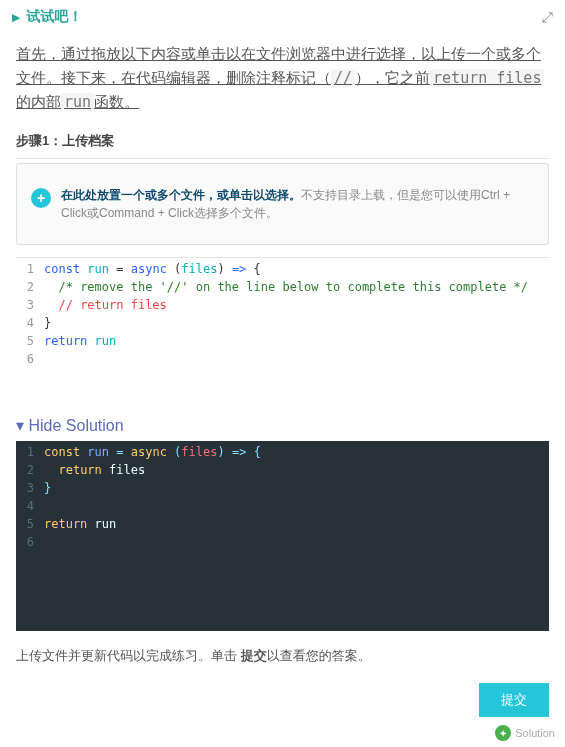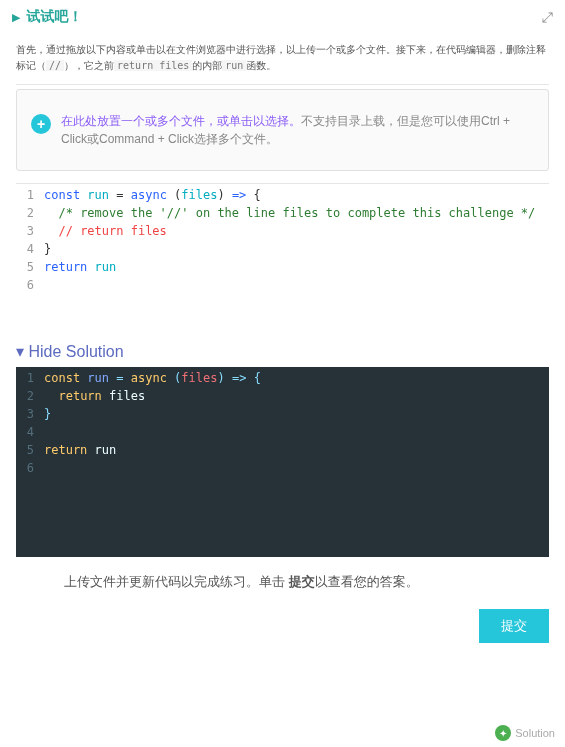--- a/index.html
+++ b/index.html
@@ -39,21 +39,22 @@
     }
     .expand-icon {
       color: #888;
       font-size: 14px;
       cursor: pointer;
     }
     .intro-text {
       padding: 8px 16px;
       color: #555;
       line-height: 1.6;
-      font-size: 10px;
+      font-size: 15px;
+      text-decoration: underline;
     }
     .code-inline {
       color: #777;
       font-family: monospace;
       background: #f5f5f5;
       padding: 0 3px;
     }
     .step-title {
       padding: 10px 16px 6px;
       color: #444;
@@ -84,22 +85,22 @@
       font-weight: bold;
       flex-shrink: 0;
       margin-top: 2px;
     }
     .upload-text {
       color: #888;
       font-size: 12px;
       line-height: 1.5;
     }
     .upload-text .bold {
-      color: #8b5cf6;
-      font-weight: 400;
+      color: #0c4a6e;
+      font-weight: 700;
     }
     .hr {
       border: none;
       border-top: 1px solid #e5e5e5;
       margin: 2px 16px;
     }
     .code-editor {
       margin: 0 16px;
       font-family: Consolas, Monaco, monospace;
       font-size: 12px;
@@ -146,21 +147,20 @@
     }
     .dark-editor .d-kw { color: #ffcb6b; }
     .dark-editor .d-blue { color: #82aaff; }
     .dark-editor .d-cyan { color: #89ddff; }
     .dark-editor .d-red { color: #f07178; }
     .dark-editor .d-white { color: #eeffff; }
     .bottom-text {
       padding: 16px 16px 10px;
       color: #555;
       font-size: 13px;
-      margin-left: 48px;
     }
     .footer {
       display: flex;
       justify-content: flex-end;
       align-items: center;
       padding: 8px 16px;
       gap: 8px;
     }
     .submit-btn {
       background: #26c6da;
@@ -206,39 +206,40 @@
       <span class="toggle-icon">▶</span>
       <span class="header-title">试试吧！</span>
     </div>
     <span class="expand-icon">⤢</span>
   </div>
 
   <div class="intro-text">
     <span>首先，通过拖放以下内容或单击以在文件浏览器中进行选择，以上传一个或多个文件。接下来，在代码编辑器，删除注释标记（</span><span class="code-inline">//</span><span>），它之前</span><span class="code-inline">return files</span><span>的内部</span><span class="code-inline">run</span><span>函数。</span>
   </div>
 
+  <div class="step-title">步骤1：上传档案</div>
   <hr class="hr">
 
   <div class="upload-box">
     <div class="plus-icon">+</div>
     <div class="upload-text">
       <span class="bold">在此处放置一个或多个文件，或单击以选择。</span><span>不支持目录上载，但是您可以使用Ctrl + Click或Command + Click选择多个文件。</span>
     </div>
   </div>
 
   <hr class="hr">
 
   <div class="code-editor" id="light-editor">
       <div class="code-line">
         <div class="line-num">1</div>
         <div class="line-content"><span class="kw-blue">const</span> <span class="kw-cyan">run</span> = <span class="kw-blue">async</span> (<span class="kw-cyan">files</span>) <span class="kw-blue">=&gt;</span> {</div>
       </div>
       <div class="code-line">
         <div class="line-num">2</div>
-        <div class="line-content">  <span class="kw-green">/* remove the '//' on the line files to complete this challenge */</span></div>
+        <div class="line-content">  <span class="kw-green">/* remove the '//' on the line below to complete this complete */</span></div>
       </div>
       <div class="code-line">
         <div class="line-num">3</div>
         <div class="line-content">  <span class="kw-gray">// return files</span></div>
       </div>
       <div class="code-line">
         <div class="line-num">4</div>
         <div class="line-content">}</div>
       </div>
       <div class="code-line">

